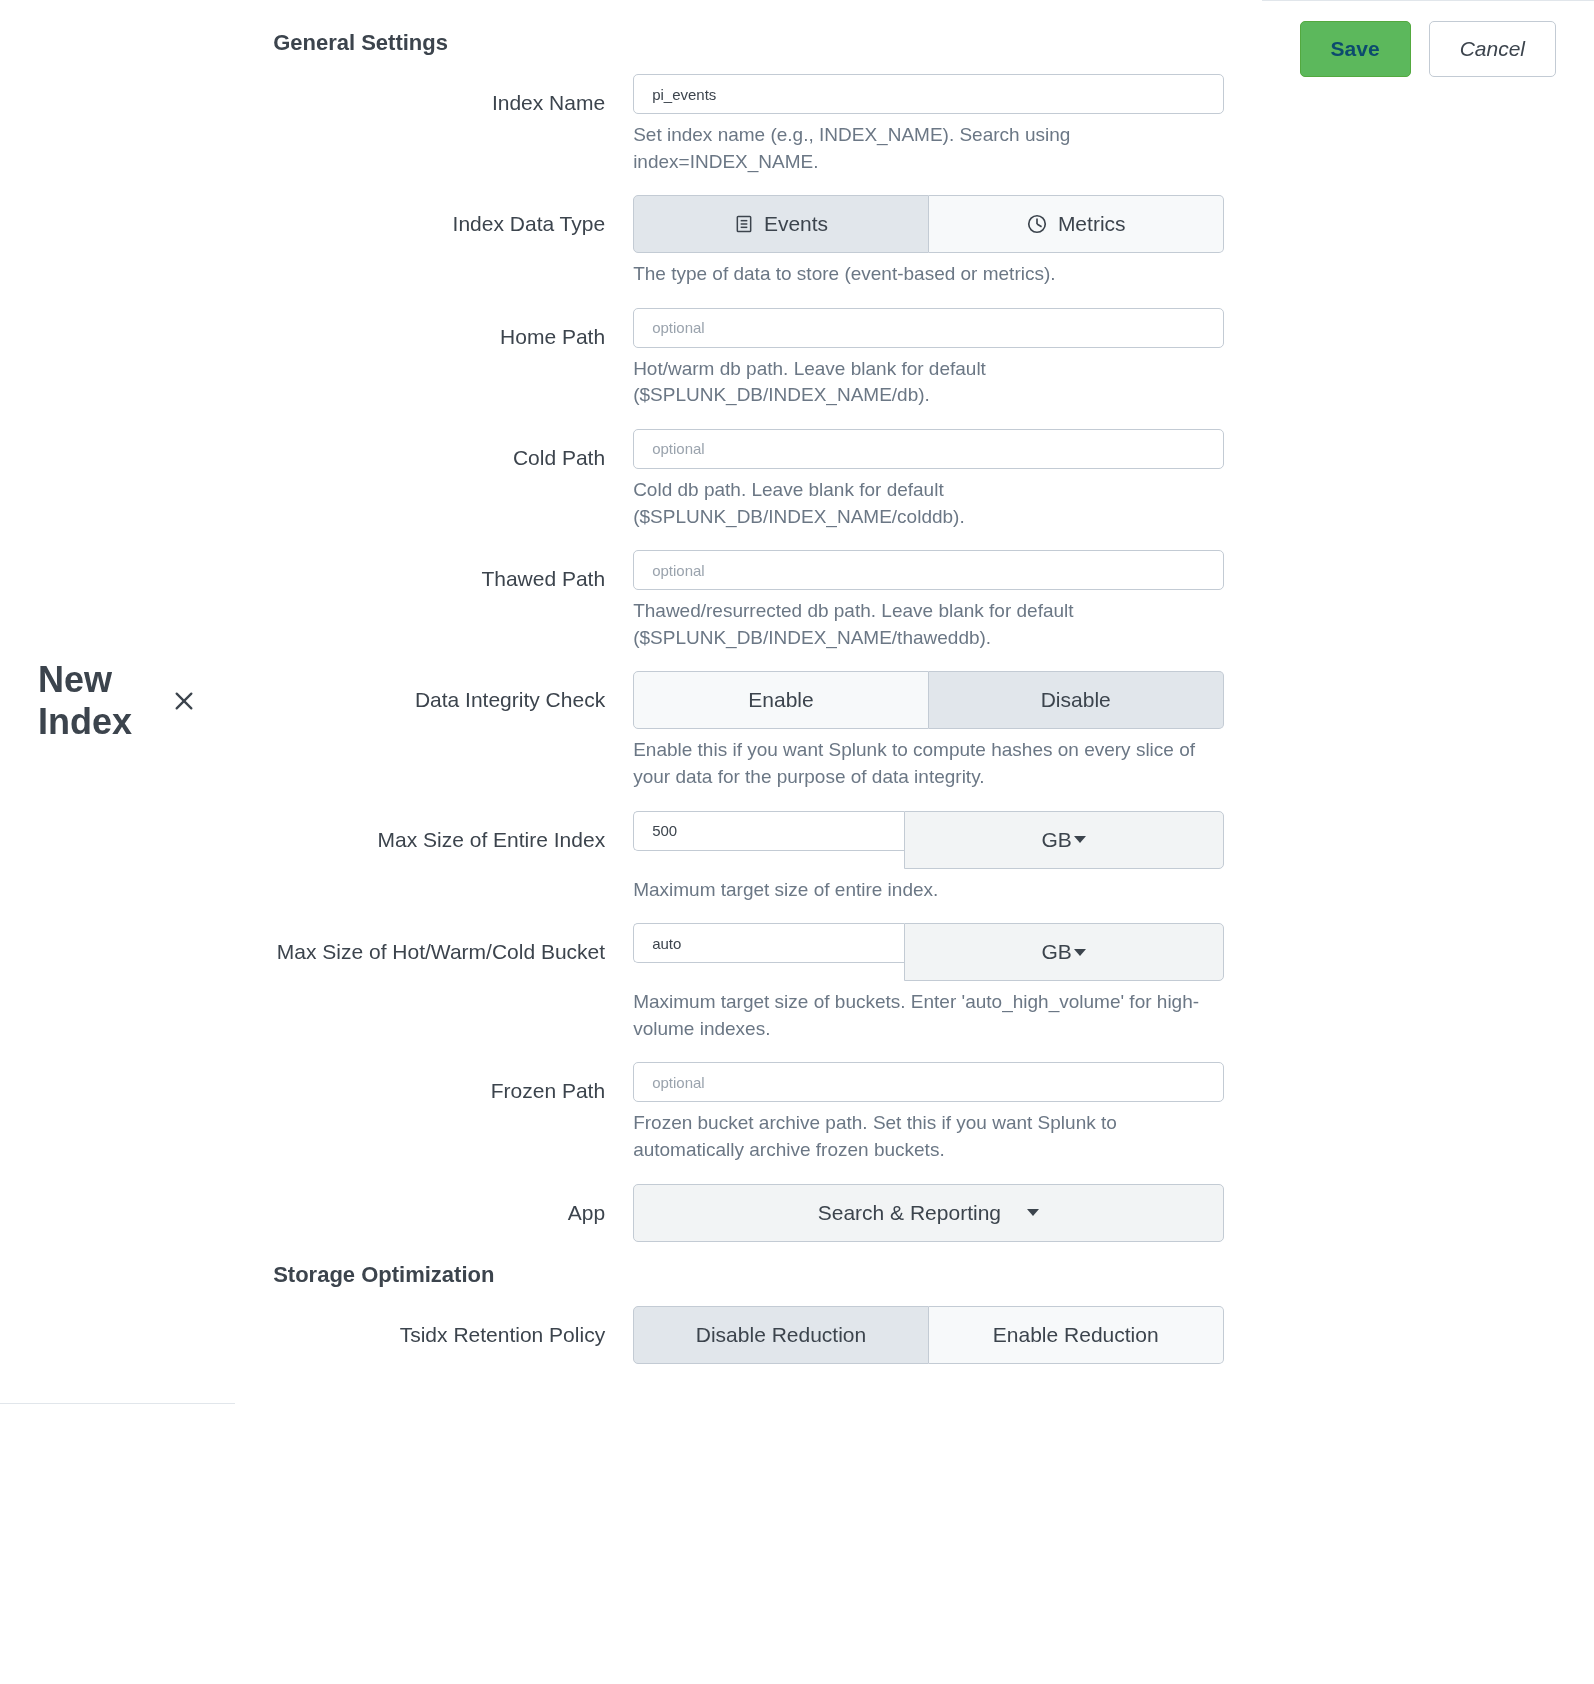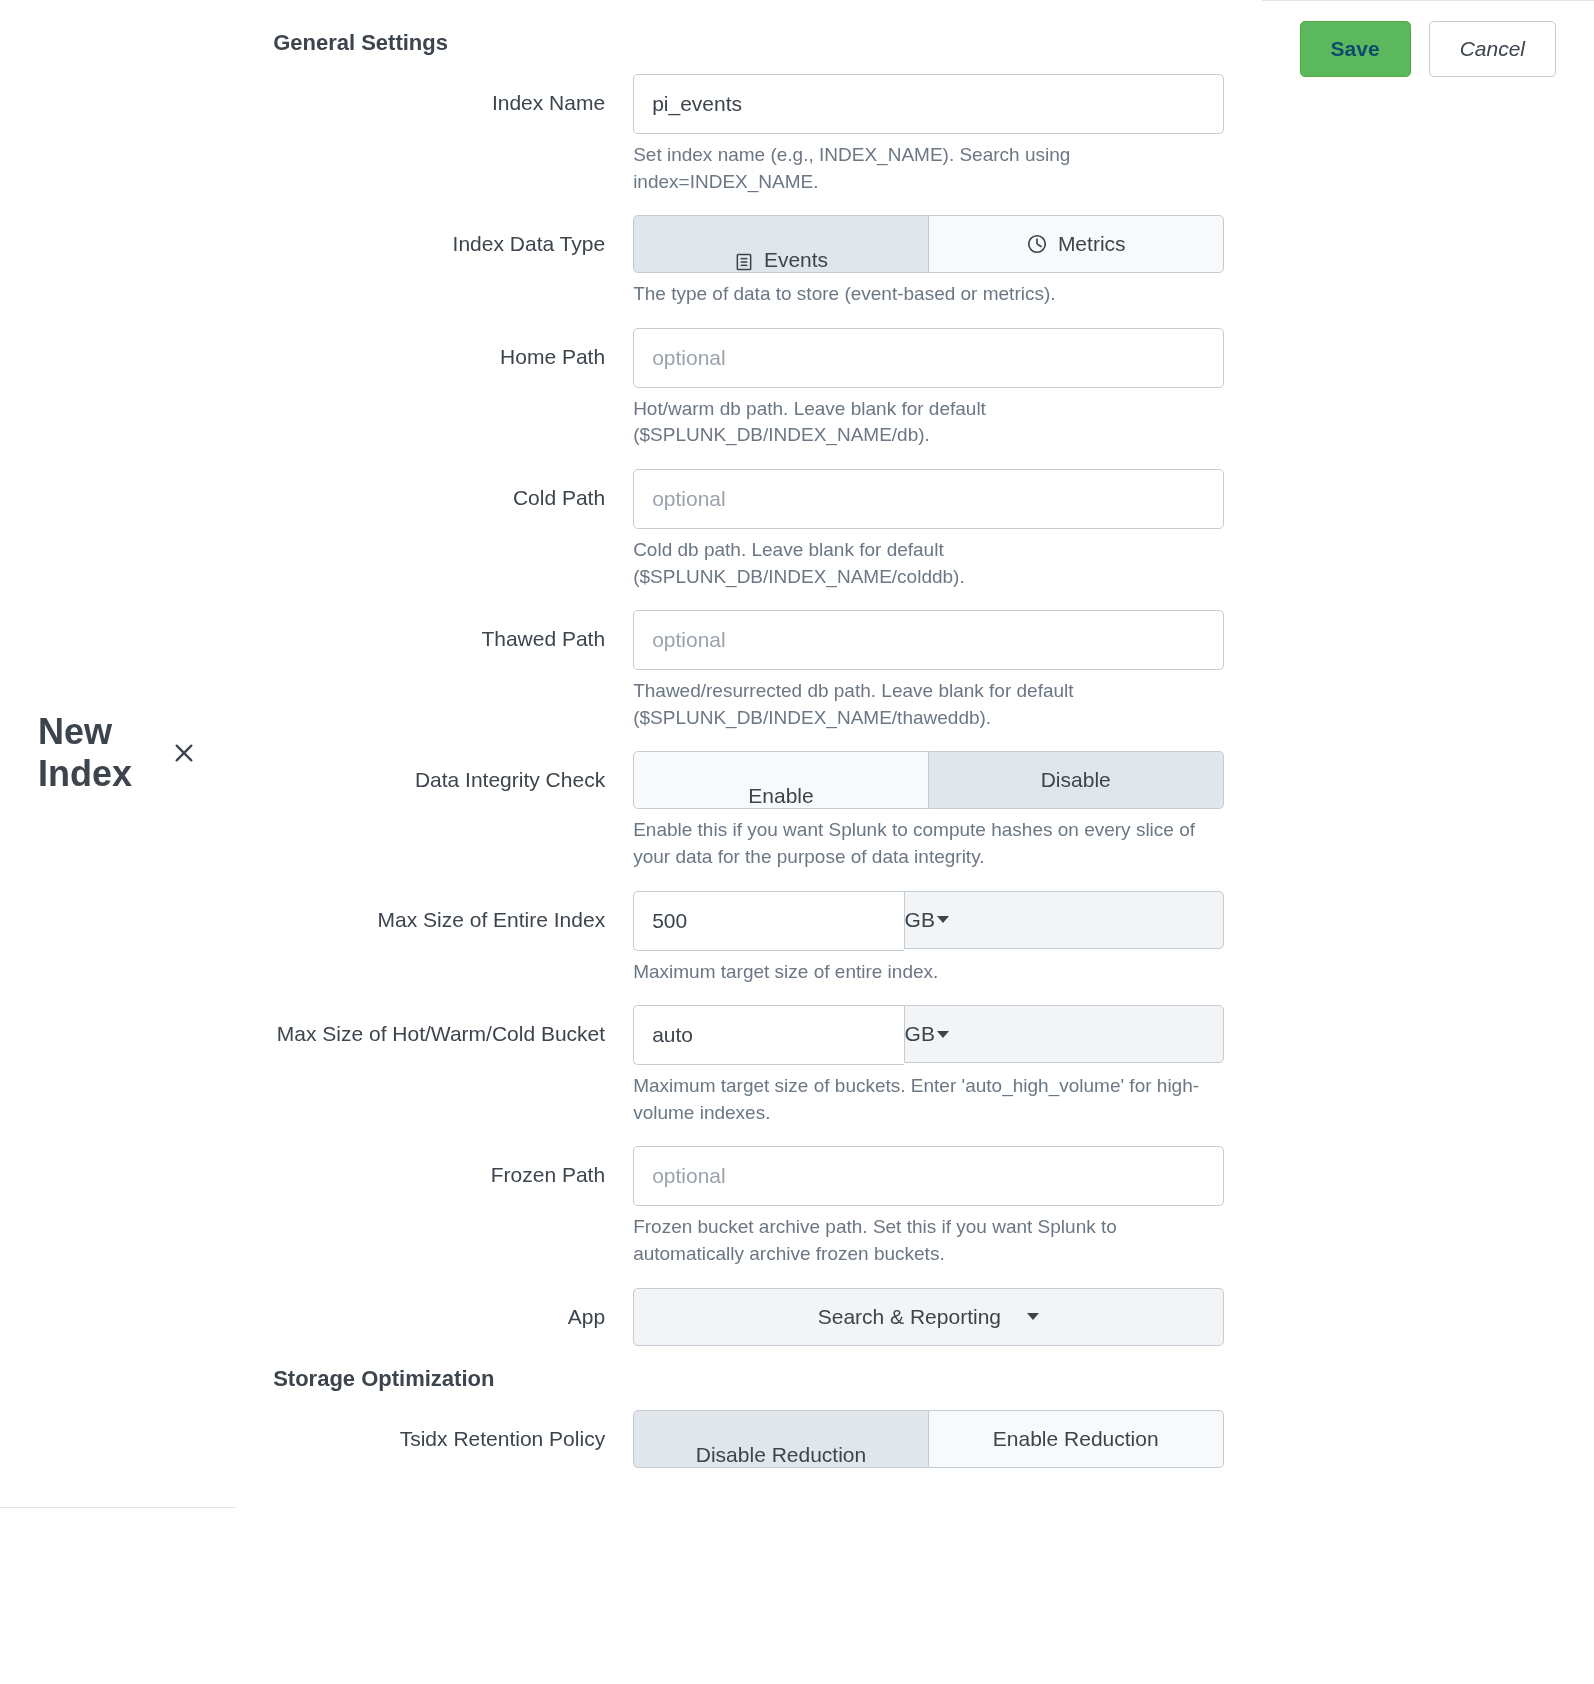--- a/index.html
+++ b/index.html
@@ -61,23 +61,23 @@
     color: #3c444d;
     line-height: 1.4;
   }
   .form-control-wrap {
     flex: 1;
     display: flex;
     flex-direction: column;
   }
   input.text-input {
     width: 100%;
-    height: 60px;
+    height: 40px;
     padding: 0 18px;
-    font-size: 21px;
+    font-size: 15px;
     border: 1px solid #c3cbd4;
     border-radius: 5px;
     background: #fff;
     color: #3c444d;
   }
   input.text-input::placeholder { color: #9aa3ad; }
   .input-group {
     display: flex;
     width: 100%;
   }
@@ -89,20 +89,21 @@
   }
   .addon-select {
     width: 320px;
     height: 58px;
     border: 1px solid #c3cbd4;
     border-top-right-radius: 5px;
     border-bottom-right-radius: 5px;
     background: #f2f4f5;
     display: flex;
     align-items: center;
+    justify-content: center;
     font-size: 21px;
     color: #3c444d;
     cursor: pointer;
   }
   .help-text {
     font-size: 19px;
     color: #6b7785;
     margin-top: 8px;
     line-height: 1.4;
   }
@@ -119,21 +120,20 @@
     color: #3c444d;
     display: flex;
     align-items: center;
     justify-content: center;
     gap: 10px;
     cursor: pointer;
   }
   .btn-group .seg-btn:first-child {
     border-top-left-radius: 5px;
     border-bottom-left-radius: 5px;
-    align-items: flex-end;
   }
   .btn-group .seg-btn:last-child {
     border-top-right-radius: 5px;
     border-bottom-right-radius: 5px;
     border-left: none;
   }
   .btn-group .seg-btn.active {
     background: #e1e6eb;
   }
   .btn-group .seg-btn .icon {

